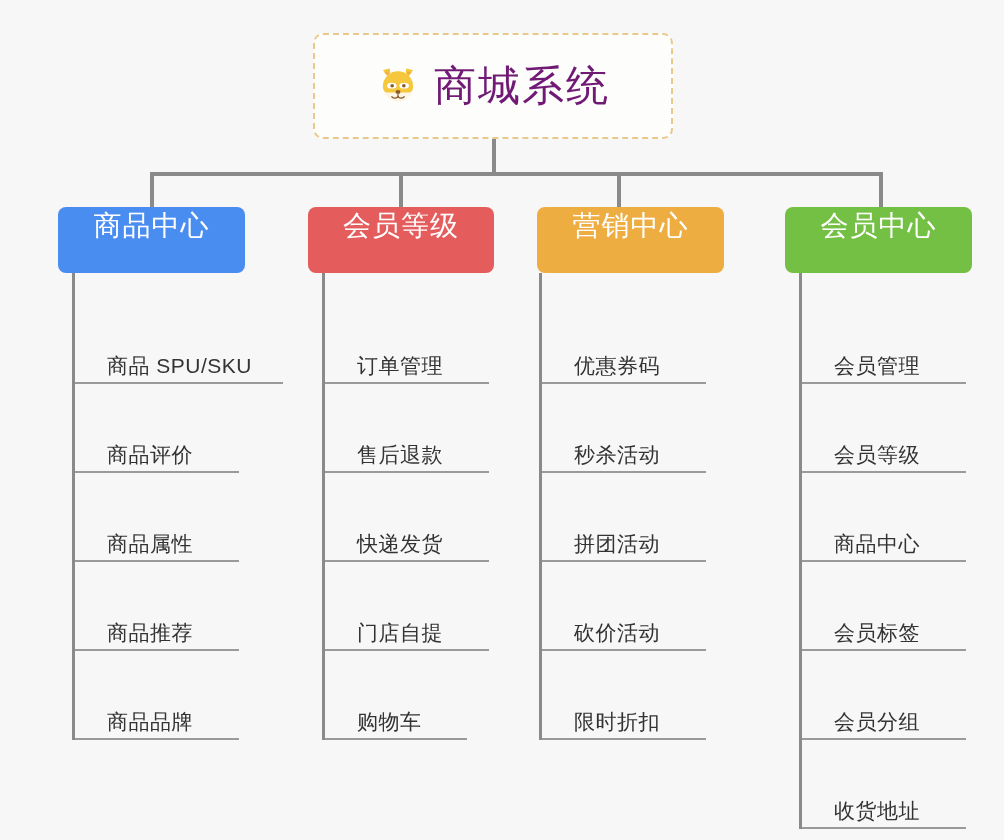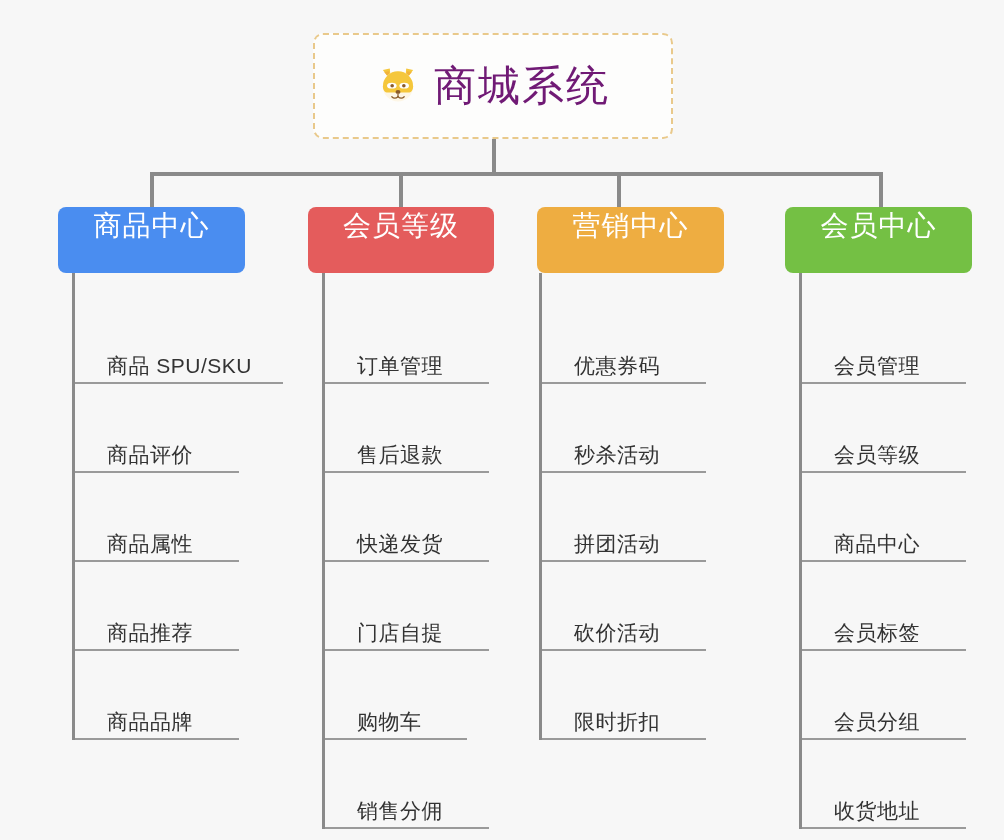--- a/index.html
+++ b/index.html
@@ -215,24 +215,20 @@
         <span class="leaf-rule" style="width: 164px;"></span>
       </div>
       <div class="leaf">
         <span class="leaf-label">门店自提</span>
         <span class="leaf-rule" style="width: 164px;"></span>
       </div>
       <div class="leaf">
         <span class="leaf-label">购物车</span>
         <span class="leaf-rule" style="width: 142px;"></span>
       </div>
-      <div class="leaf">
-        <span class="leaf-label">销售分佣</span>
-        <span class="leaf-rule" style="width: 164px;"></span>
-      </div>
     </div>
   </div>
 
   <div class="column col-2">
     <div class="cat-box" style="background: rgb(238, 173, 65);">
       <span>营销中心</span>
     </div>
     <div class="leaves">
       <div class="leaf">
         <span class="leaf-label">优惠券码</span>

